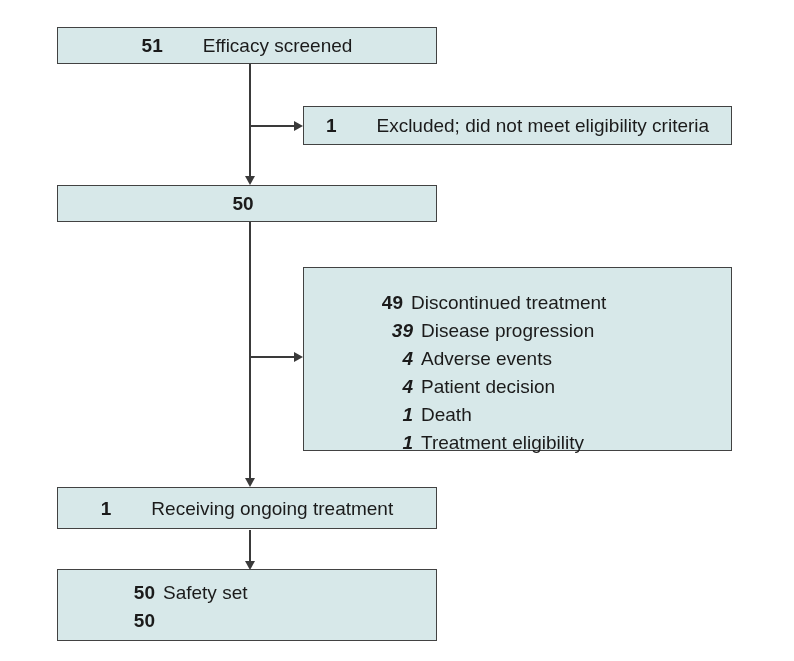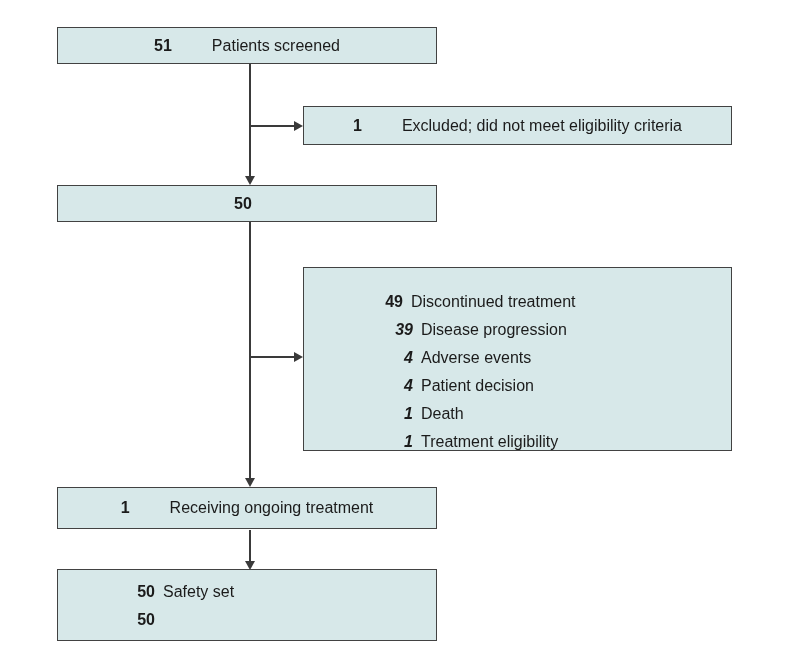--- a/index.html
+++ b/index.html
@@ -15,21 +15,21 @@
   .canvas{
     position:relative;
     width:794px;height:661px;
     background:var(--background);
     overflow:hidden;
   }
   .box{
     position:absolute;
     background:var(--box-fill);
     border:1.5px solid var(--box-border);
-    font-size:16px;
+    font-size:19px;
     line-height:1;
     gap:32px;
   }
   .box.center-line{
     display:flex;align-items:center;justify-content:center;
   }
   .row{display:flex;align-items:baseline;}
   .num{font-weight:bold;text-align:right;white-space:pre;}
   .lbl{white-space:pre;}
   .center-line .num{margin-right:8px;}
@@ -66,21 +66,21 @@
   #box-discontinued .num-sub{width:109px;font-style:italic;}
   #box-analysis .num{width:97px;}
 </style>
 </head>
 <body>
 
 <div class="canvas">
 
   <div class="box center-line" id="box-screened">
     <span class="num">51</span>
-    <span class="lbl">Patients screened</span>
+    <span class="lbl">Efficacy screened</span>
   </div>
 
   <div class="line" style="left:249px;top:64px;width:1.5px;height:112px;"></div>
   <div class="arrow-down" style="left:245px;top:176px;"></div>
   <div class="line" style="left:250px;top:125px;width:45px;height:1.5px;"></div>
   <div class="arrow-right" style="left:294px;top:121px;"></div>
 
   <div class="box center-line" id="box-excluded">
     <span class="num">1</span>
     <span class="lbl">Excluded; did not meet eligibility criteria</span>

